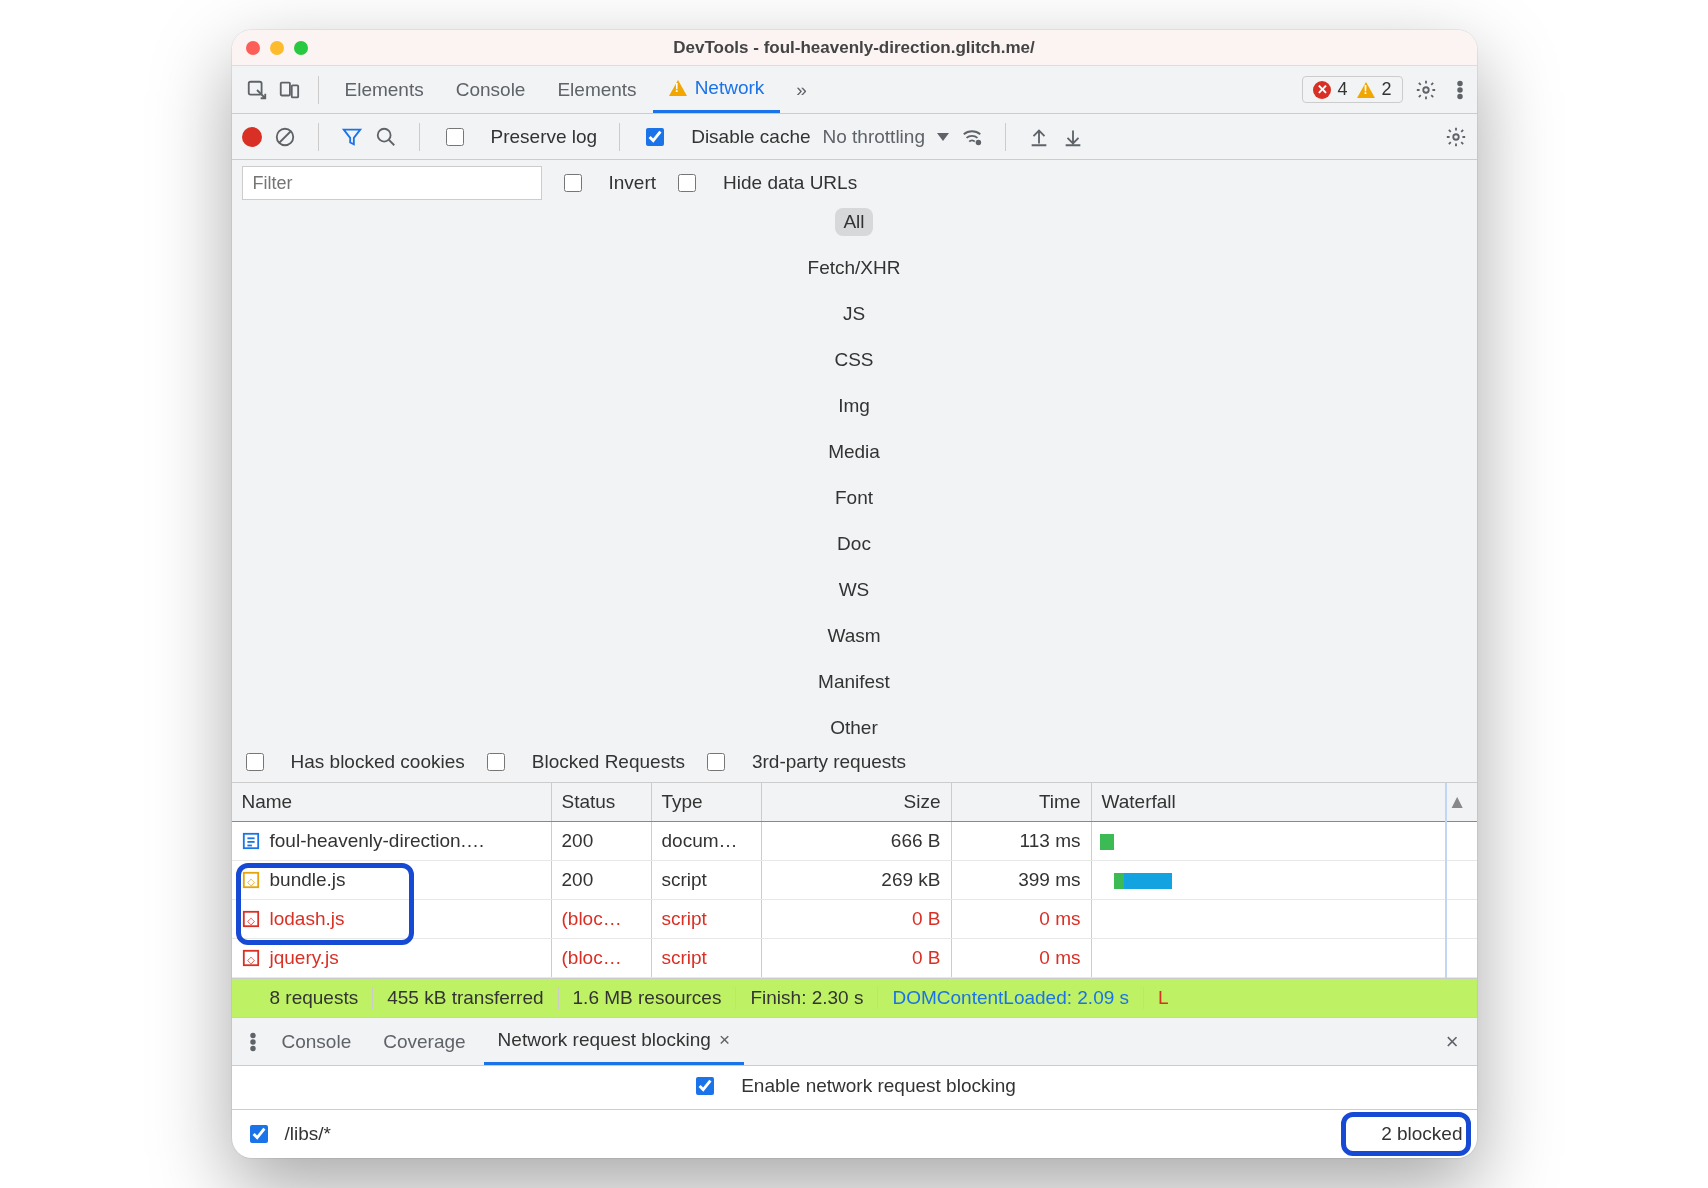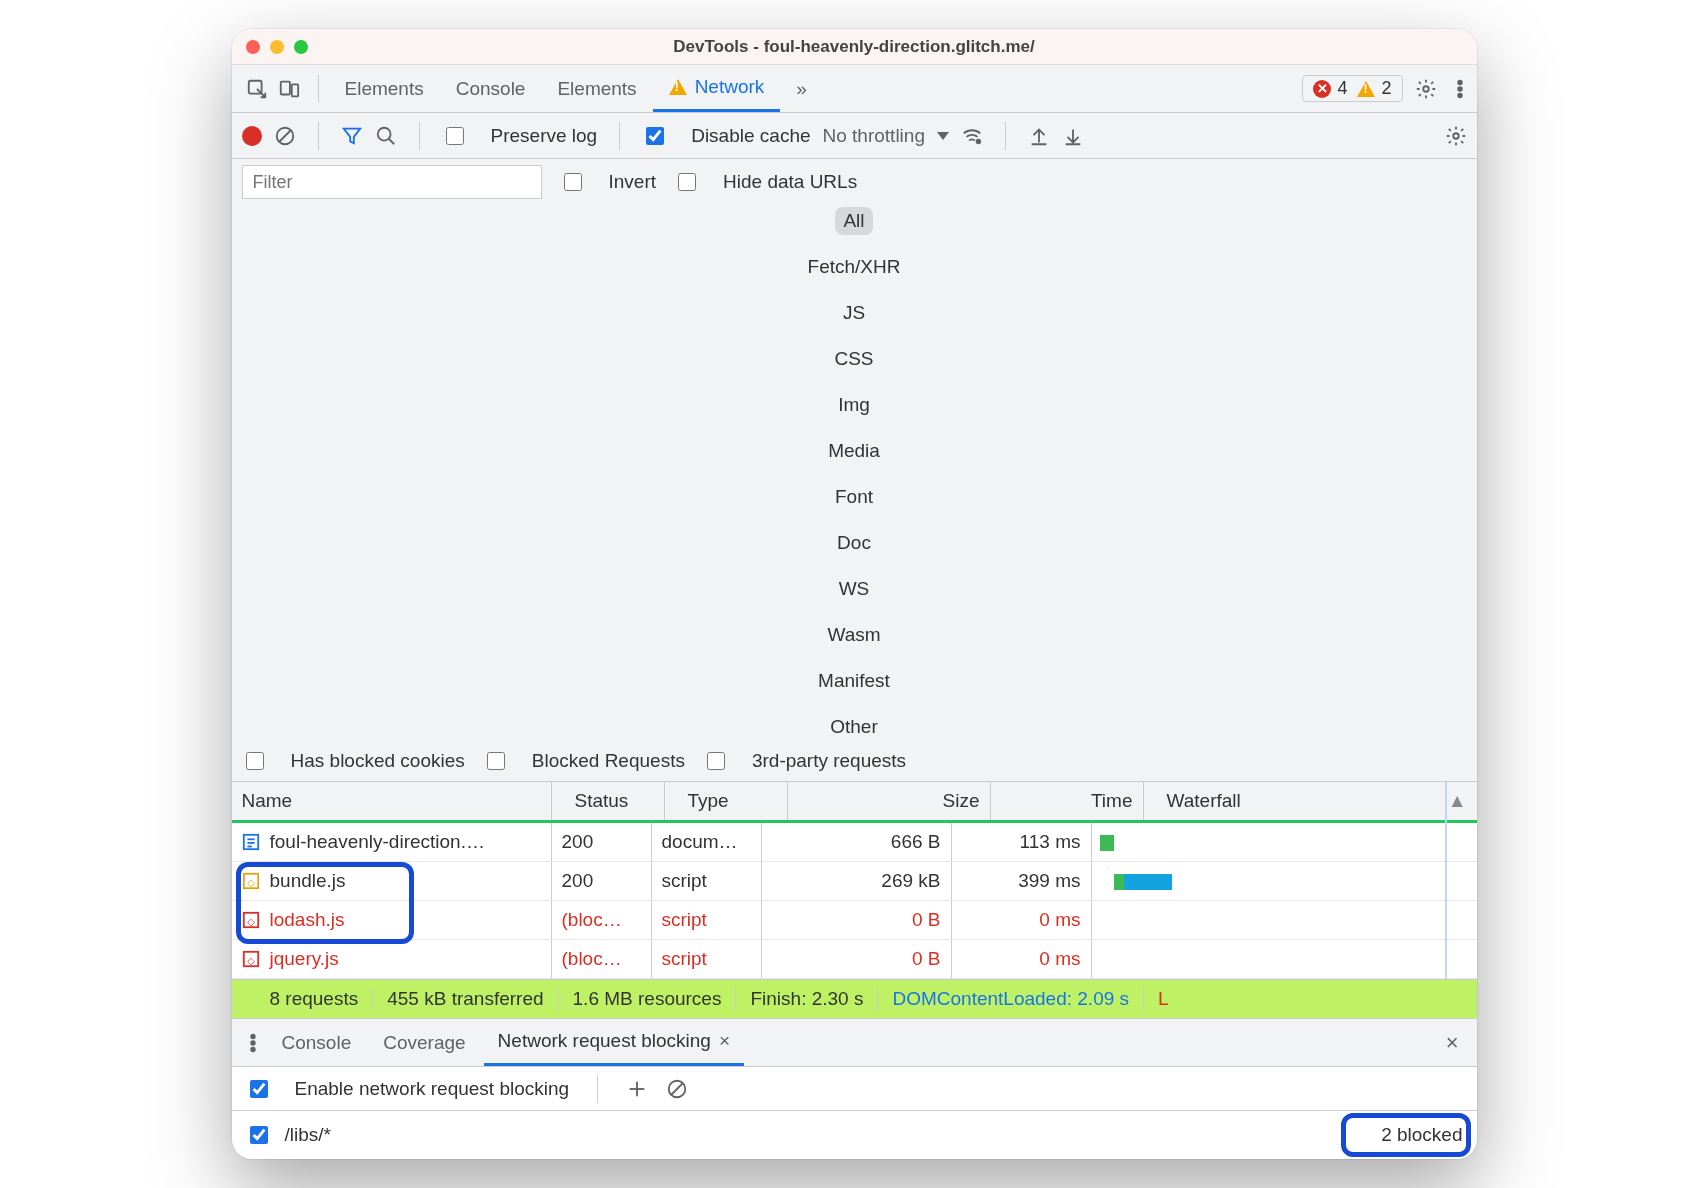--- a/index.html
+++ b/index.html
@@ -89,21 +89,21 @@
   }
   .filter-row{ display:flex; align-items:center; gap:18px; flex-wrap:wrap;}
   .filter-input{
     width:300px;height:34px;border:1px solid #ccc;background:#fff;padding:0 10px;color:#888;font-size:18px;
   }
   .type-filters { display:flex; gap:18px; align-items:center; flex-wrap:wrap; color:#333;flex-direction:column;}
   .type-filters .pill{ padding:3px 8px; border-radius:8px;}
   .type-filters .pill.active{ background:#d6d8da;}
   
   .table-wrap { font-size:19px;}
-  .thead { display:flex; background:#f1f3f4; border-bottom:3px solid #22c55e;gap:13px;}
+  .thead { display:flex; background:#f1f3f4; border-bottom:1px solid #22c55e;}
   .th, .td { padding:8px 10px; border-right:1px solid #ccc; display:flex; align-items:center; overflow:hidden; white-space:nowrap;}
   .th:last-child,.td:last-child{border-right:none;}
   .col-name{flex:0 0 320px;}
   .col-status{flex:0 0 100px;}
   .col-type{flex:0 0 110px;}
   .col-size{flex:0 0 190px; justify-content:flex-end;}
   .col-time{flex:0 0 140px; justify-content:flex-end;}
   .col-water{flex:1; position:relative;}
   .th{ color:#333; font-weight:400;}
   .th .sort-arrow{ margin-left:auto; color:#888;}
@@ -124,21 +124,21 @@
   .summary .load{ color:#d93025;}
   
   .drawer-tabs{
     display:flex; align-items:center; border-bottom:1px solid #ccc; height:48px; padding:0 10px; gap:4px; font-size:19px;
     background:#f1f3f4; position:relative;
   }
   .drawer-tabs .tab-item{ padding:0 14px;}
   .drawer-tabs .tab-item.active{ color:#333; border-bottom:3px solid #1a73e8;}
   .drawer-tabs .close-x{ margin-left:auto; color:#5f6368; font-size:22px; padding:0 8px; cursor:pointer;}
   .drawer-bar{
-    display:flex; align-items:center; height:44px; padding:0 14px; border-bottom:1px solid #ccc; gap:18px; font-size:19px;
+    display:flex; align-items:center; height:44px; padding:8px 14px; border-bottom:1px solid #ccc; gap:18px; font-size:19px;flex-direction:column;
   }
   .pattern-row{
     display:flex; align-items:center; height:48px; padding:0 14px; gap:14px; font-size:19px; position:relative;
   }
   .blocked-count{ margin-left:auto; color:#333;}
   .count-highlight{ position:absolute; right:6px; top:2px; width:130px; height:44px; border:5px solid #174ad4; border-radius:12px; pointer-events:none;}
   .table-area{position:relative;}
   svg{display:block;}
   .svg-icon{width:22px;height:22px;fill:none;stroke:#5f6368;stroke-width:2;}
   .waterfall-track{position:absolute;right:30px;top:0;bottom:0;width:2px;background:#c1d6f5;}

